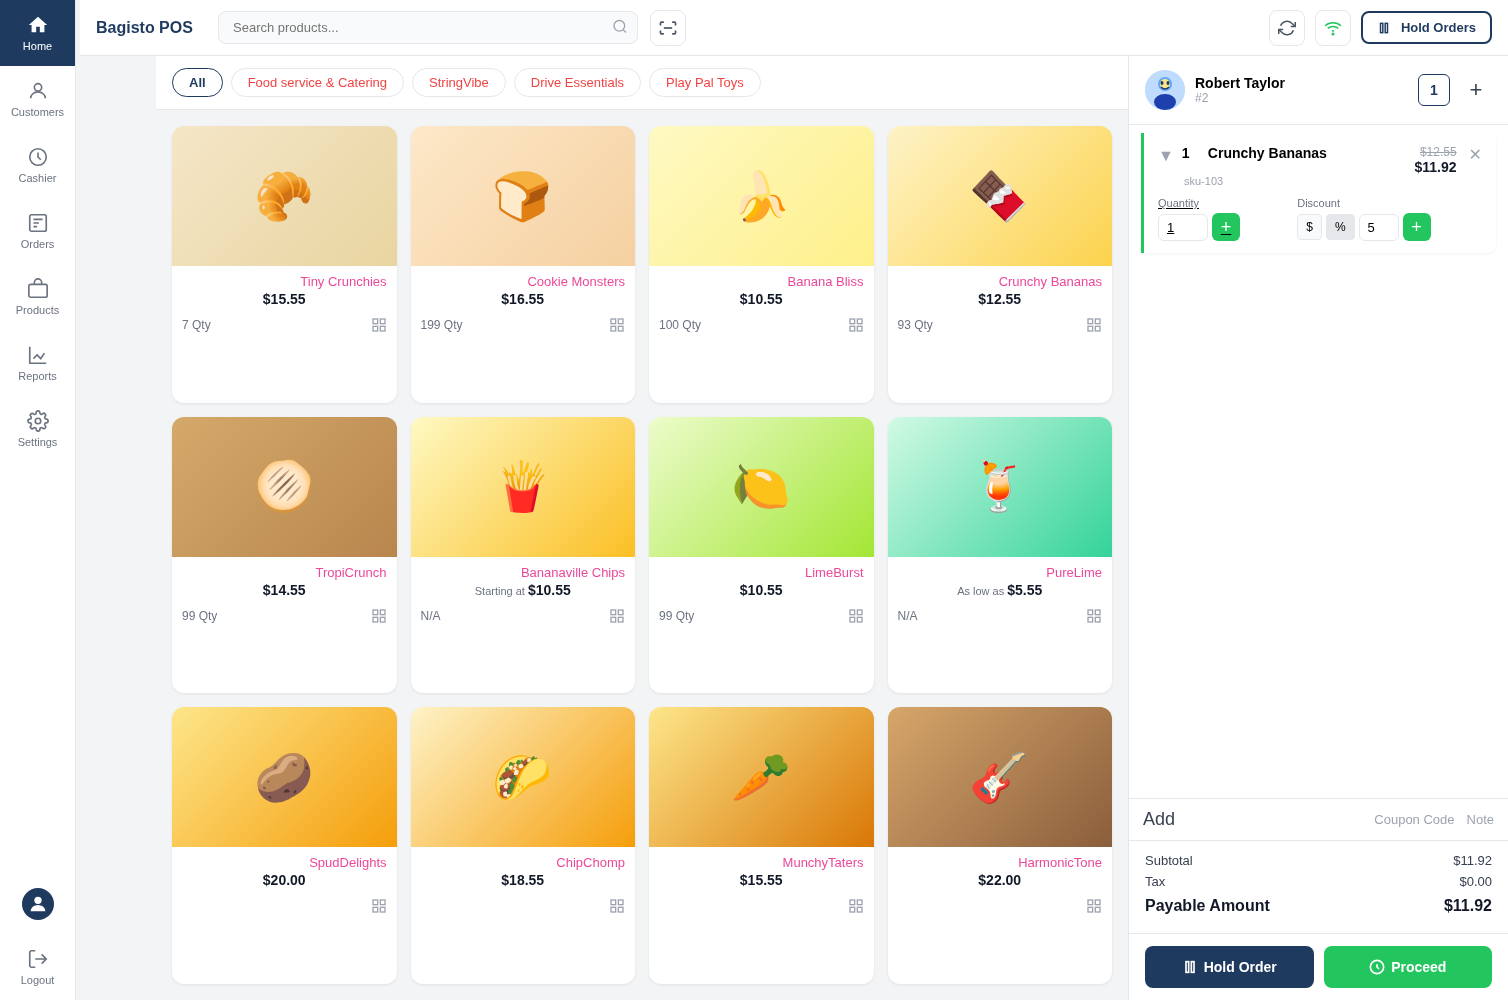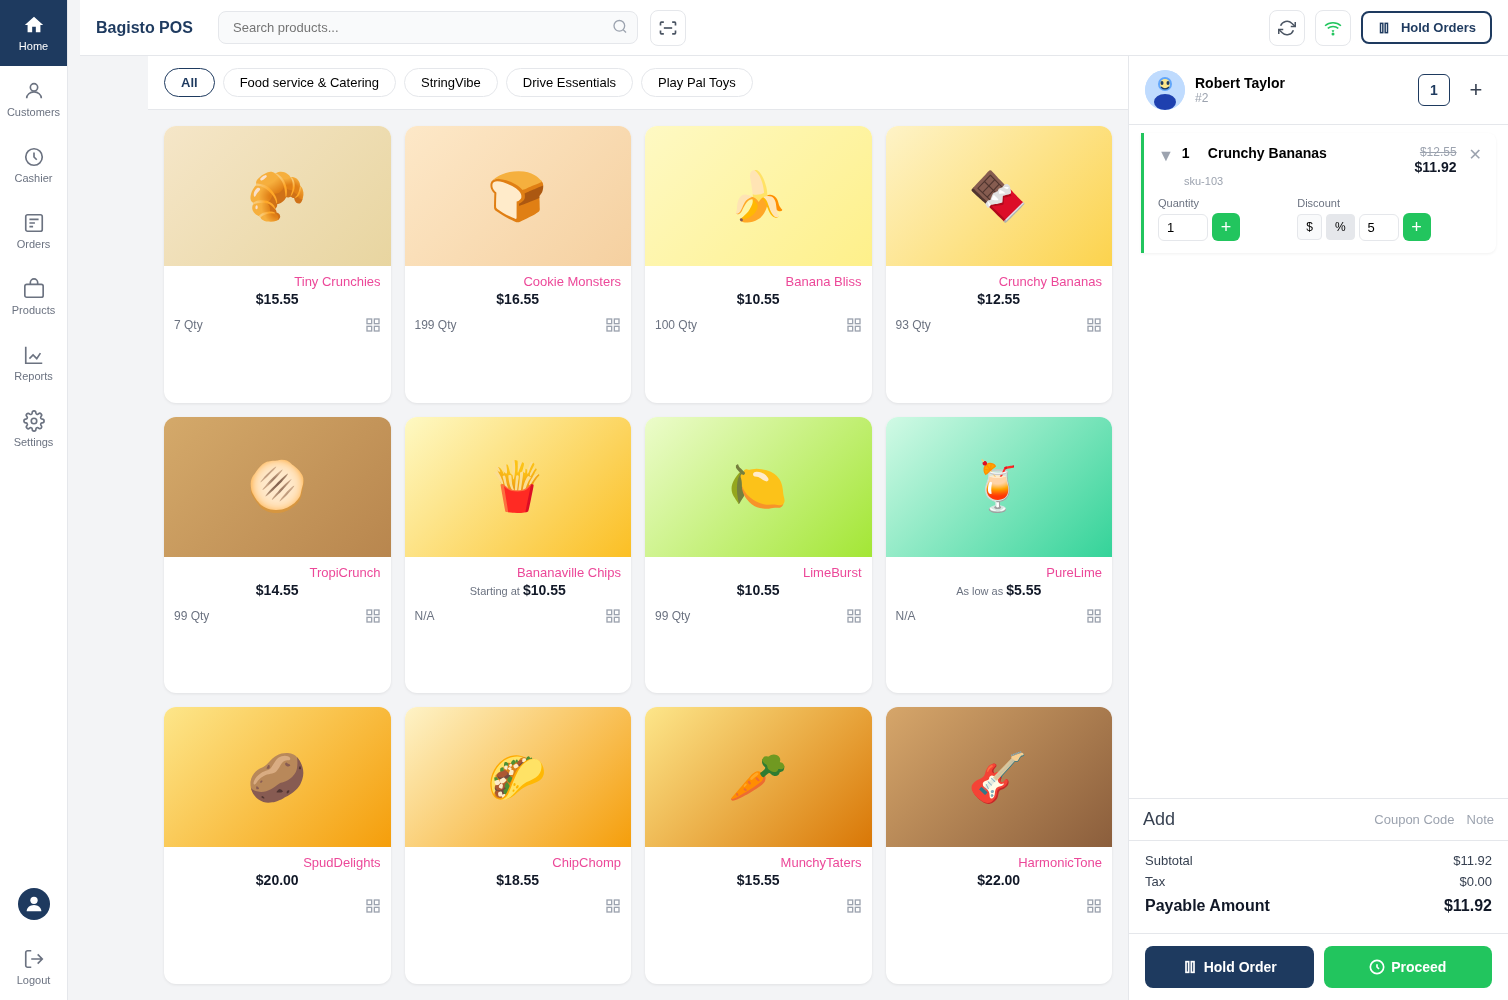--- a/index.html
+++ b/index.html
@@ -1,20 +1,20 @@
 <!DOCTYPE html>
 <html><head>
   <meta charset="utf-8">
   <style>
     * { box-sizing: border-box; margin: 0; padding: 0; }
     body { font-family: -apple-system, BlinkMacSystemFont, 'Segoe UI', sans-serif; background: #f3f4f6; display: flex; height: 100vh; overflow: hidden; font-size: 14px; }
 
     
     .sidebar {
-      width: 68px;
+      width: 76px;
       background: #fff;
       display: flex;
       flex-direction: column;
       align-items: center;
       padding: 0;
       border-right: 1px solid #e5e7eb;
       z-index: 10;
       text-align: center;
     }
     .sidebar-item {
@@ -130,21 +130,21 @@
       border-bottom: 1px solid #e5e7eb;
       flex-wrap: wrap;
     }
     .cat-tab {
       padding: 6px 16px;
       border-radius: 20px;
       border: 1.5px solid #e5e7eb;
       background: #fff;
       cursor: pointer;
       font-size: 13px;
-      color: #000000;
+      color: #ef4444;
       font-weight: 500;
     }
     .cat-tab.active {
       border-color: #1e3a5f;
       color: #1e3a5f;
       font-weight: 600;
     }
 
     
     .product-grid {
@@ -260,21 +260,21 @@
     .cart-item-final { font-weight: 700; font-size: 14px; color: #111827; }
     .cart-item-close { color: #9ca3af; cursor: pointer; font-size: 16px; margin-left: 4px; }
     .cart-item-sku { font-size: 11px; color: #9ca3af; margin-left: 26px; }
 
     .cart-item-controls {
       display: flex;
       gap: 16px;
       margin-top: 10px;
       align-items: center;
     }
-    .control-group { flex: 1; }
+    .control-group { flex: 1; text-decoration: underline; }
     .control-label { font-size: 11px; color: #6b7280; margin-bottom: 4px; }
     .control-row { display: flex; align-items: center; gap: 4px; }
     .control-input {
       border: 1px solid #e5e7eb;
       border-radius: 6px;
       padding: 5px 8px;
       font-size: 13px;
       width: 50px;
       outline: none;
     }

